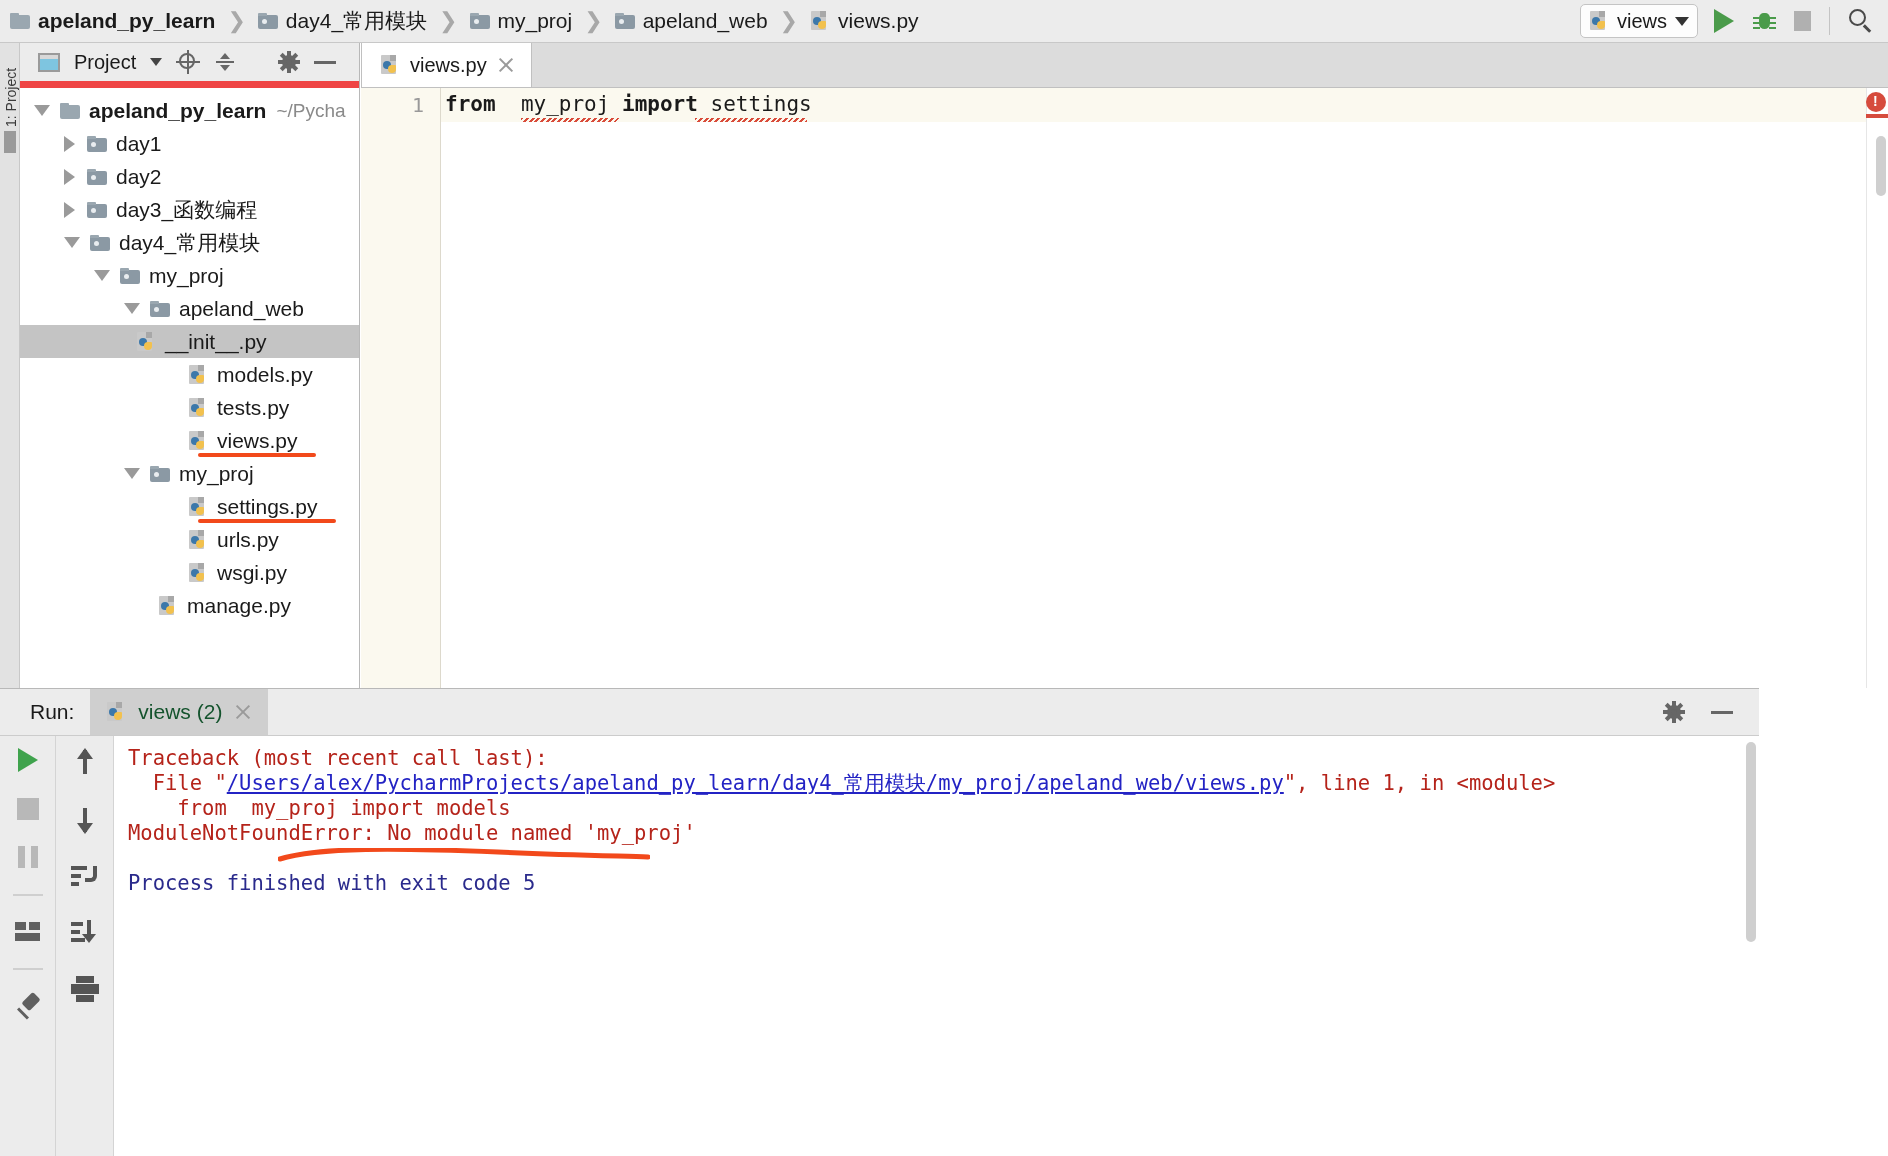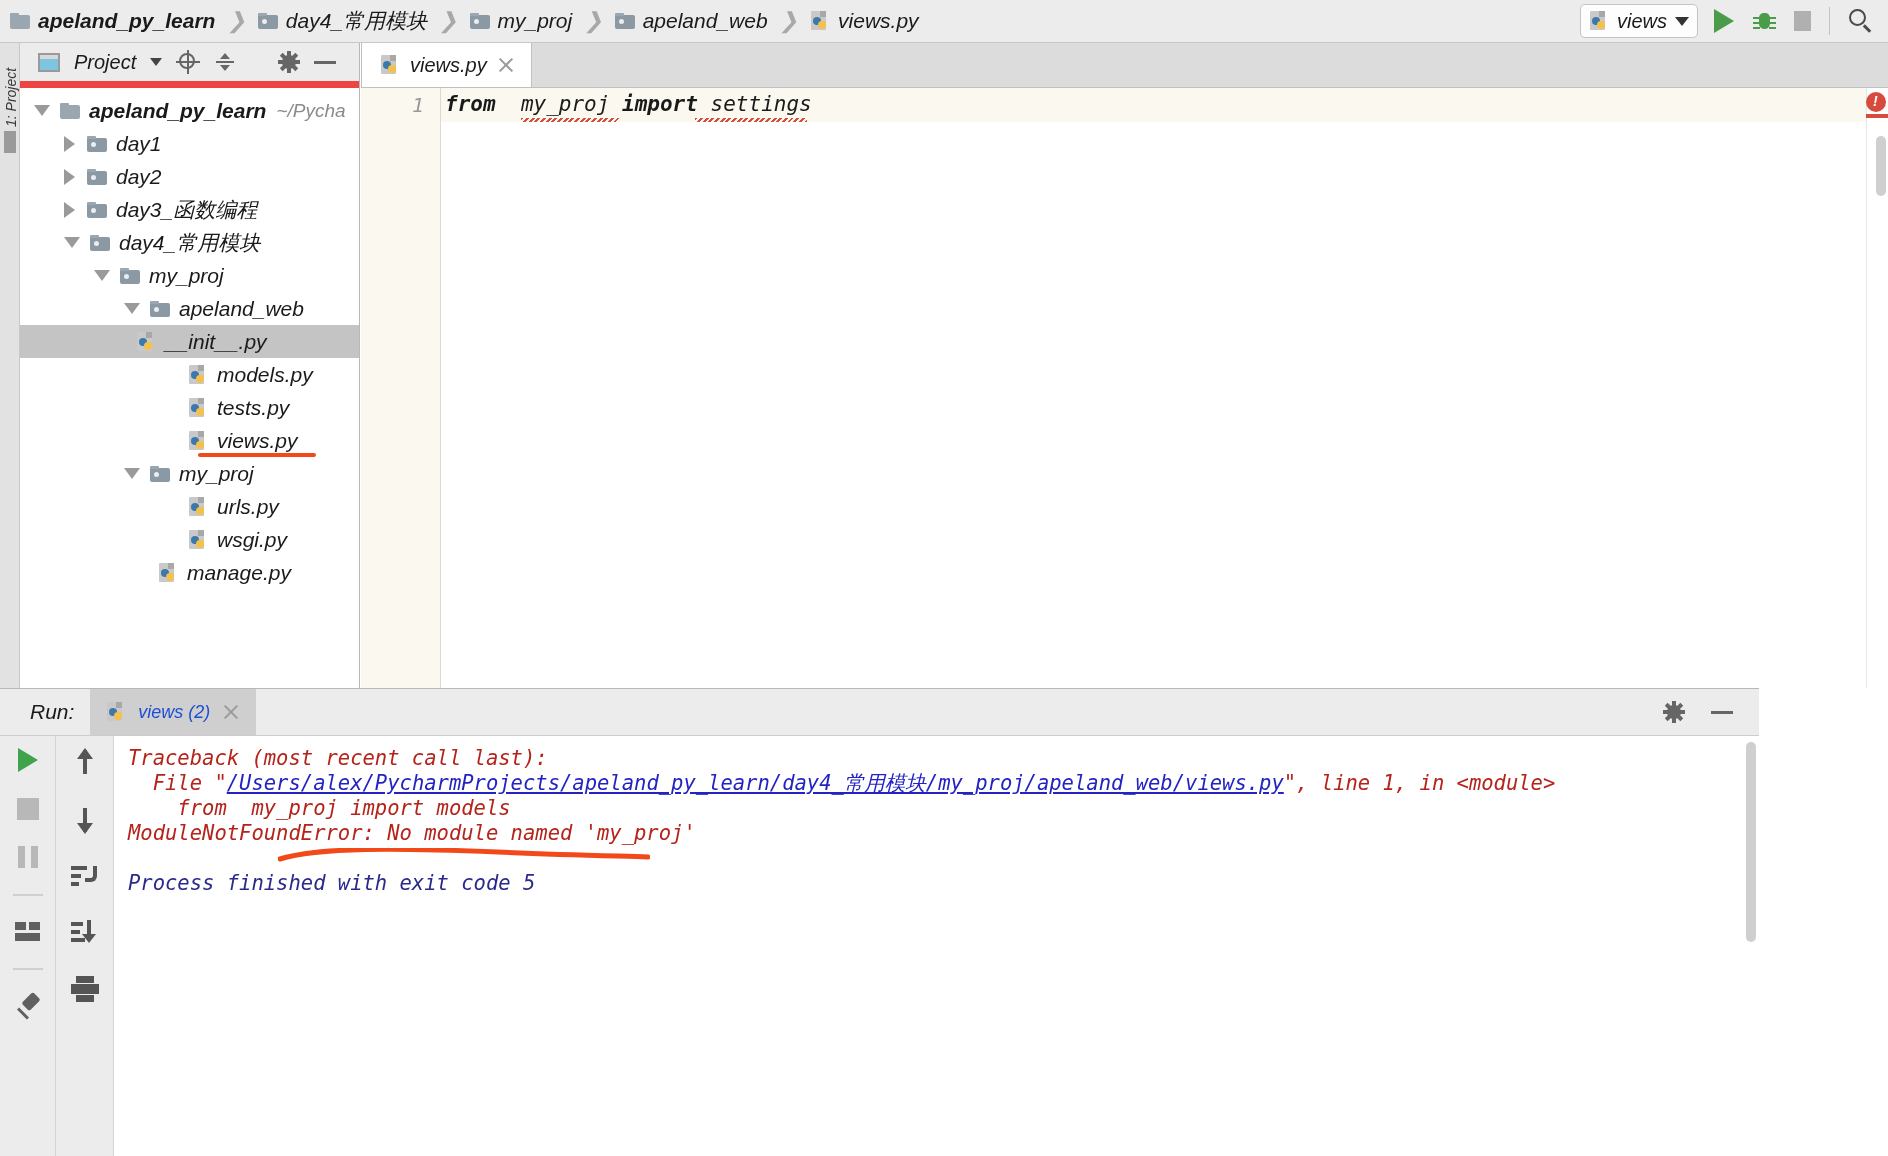--- a/index.html
+++ b/index.html
@@ -2,21 +2,21 @@
 <html><head>
 <meta charset="utf-8">
 <style>
   * { box-sizing: border-box; margin: 0; padding: 0; }
   html, body {
     width: 1888px; height: 1156px;
     font-family: "Liberation Sans", sans-serif;
     background: #ffffff;
     overflow: hidden;
   }
-  #app { position: relative; width: 1888px; height: 1156px; font-style: italic; }
+  #app { position: relative; width: 1888px; height: 1156px; }
 
   
   .topbar {
     position: absolute; left: 0; top: 0; width: 1888px; height: 43px;
     background: #ececec;
     border-bottom: 1px solid #c8c8c8;
     display: flex; align-items: center;
   }
   .crumbs { display: flex; align-items: center; padding-left: 10px; flex: 1; }
   .crumb { display: flex; align-items: center; height: 42px; }
@@ -266,21 +266,21 @@
   }
   .runhdr {
     height: 47px; background: #ececec; border-bottom: 1px solid #cccccc;
     display: flex; align-items: center;
   }
   .runlbl { font-size: 21px; color: #1a1a1a; padding: 0 16px 0 30px; }
   .runtab {
     display: flex; align-items: center; gap: 12px; height: 46px;
     padding: 0 16px; background: #cfcfcf;
   }
-  .runtab .rtl { font-size: 18px; color: #1d4ed8; }
+  .runtab .rtl { font-size: 21px; color: #14532d; }
   .runhdr .spacer { flex: 1; }
   .runhdr .hicons { display: flex; align-items: center; gap: 26px; padding-right: 26px; }
 
   .runbody { position: relative; height: 420px; display: flex; }
   .runtools {
     width: 56px; background: #ececec; border-right: 1px solid #d4d4d4;
     display: flex; flex-direction: column; align-items: center; padding-top: 12px; gap: 26px;
   }
   .runtools2 {
     width: 58px; background: #ececec; border-right: 1px solid #d4d4d4;
@@ -578,20 +578,30 @@
       </div>
 
       <div class="trow" style="padding-left:104px">
         <span class="arrow-d"></span>
         <span class="ic-folder dark" style="margin-left:10px">
             <span class="dot"></span>
           </span>
         <span class="tlabel">my_proj</span>
       </div>
 
+      <div class="trow" style="padding-left:168px">
+        <span class="ic-py">
+          <span class="page"></span>
+            <span class="fold"></span>
+            <span class="snake1"></span>
+            <span class="snake2"></span>
+        </span>
+        <span class="tlabel">settings.py</span>
+        <span class="redline" style="left:178px; top:29px; width:138px;"></span>
+      </div>
 
       <div class="trow" style="padding-left:168px">
         <span class="ic-py">
           <span class="page"></span>
             <span class="fold"></span>
             <span class="snake1"></span>
             <span class="snake2"></span>
         </span>
         <span class="tlabel">urls.py</span>
       </div>

